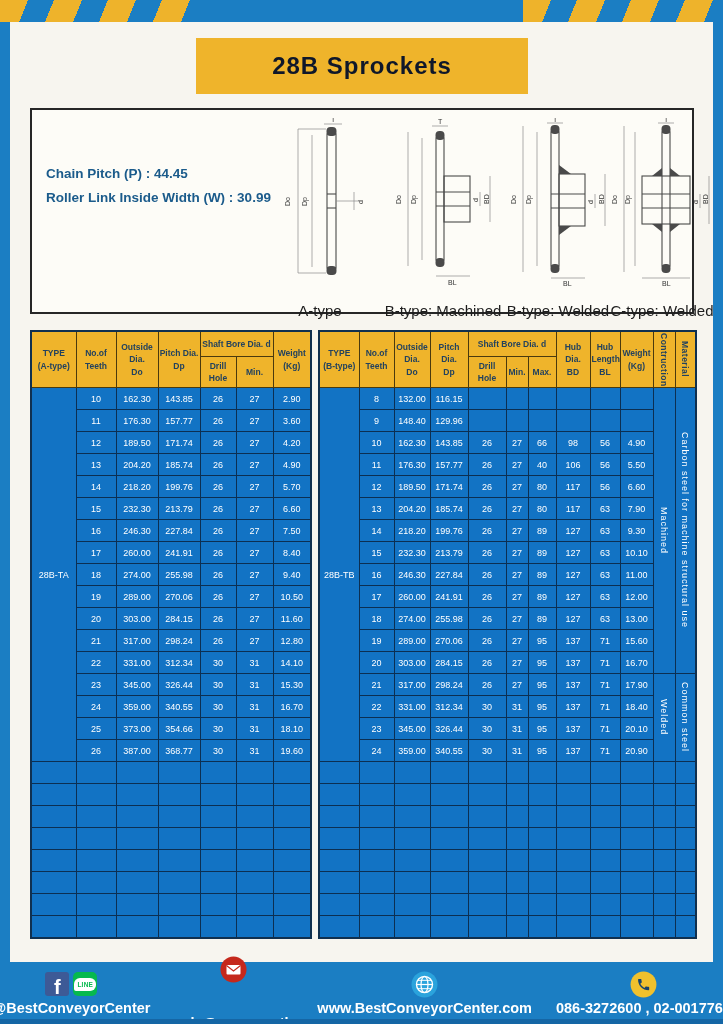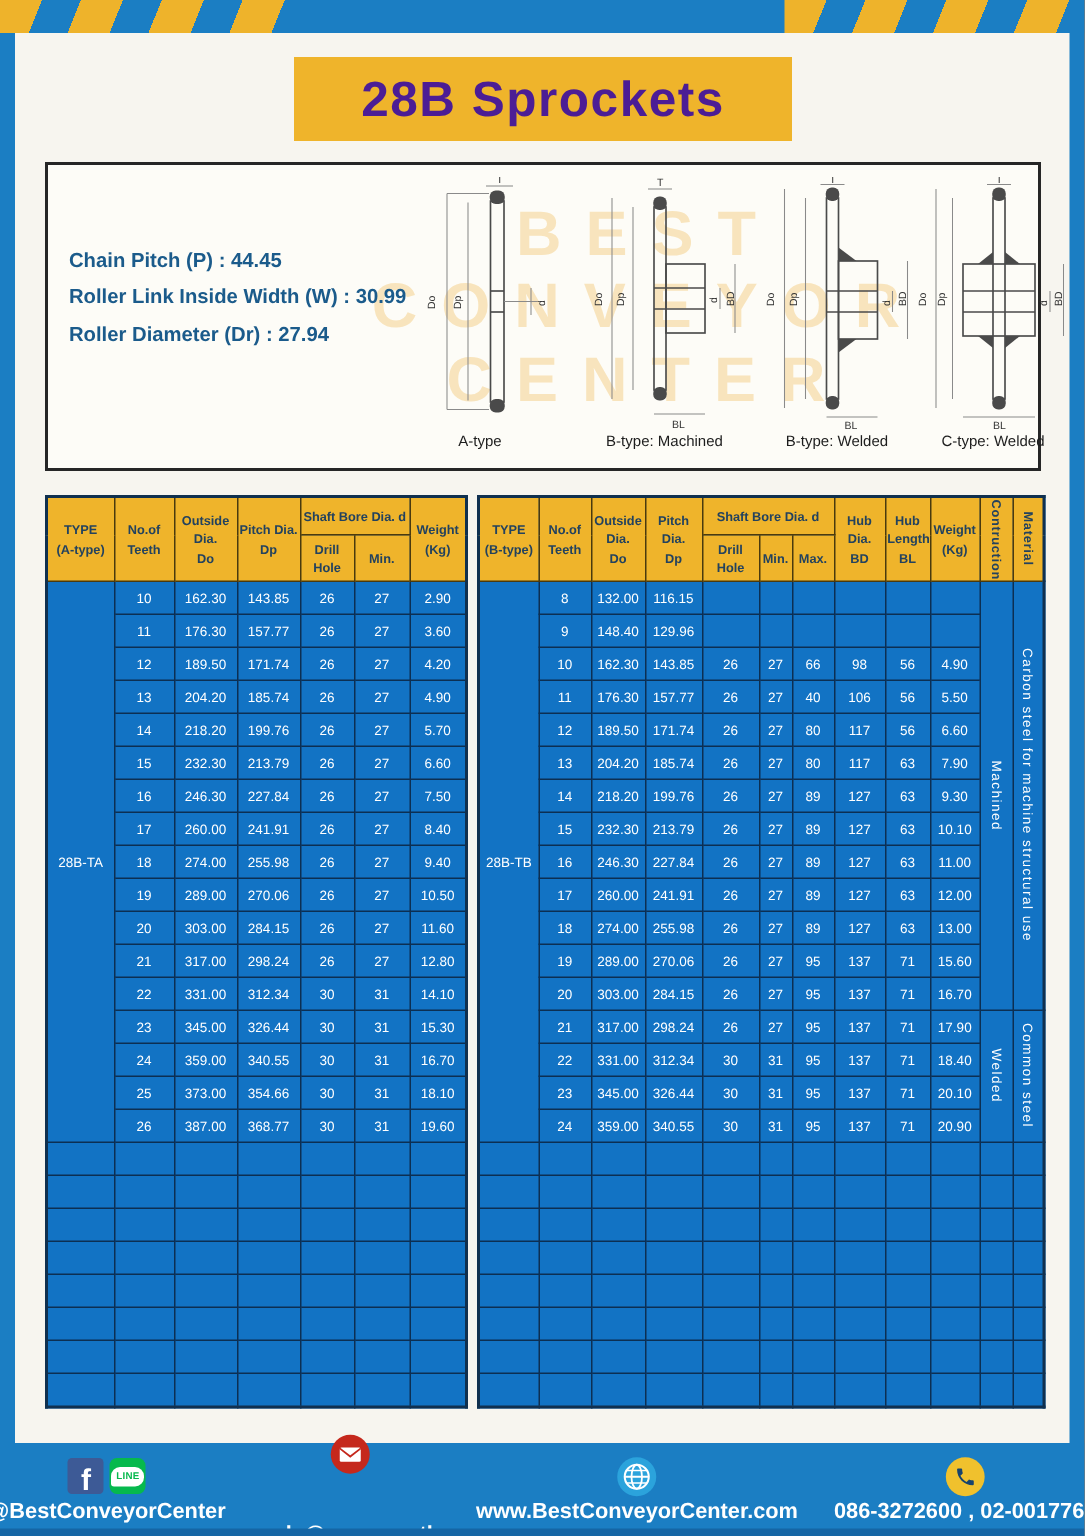--- a/index.html
+++ b/index.html
@@ -9,30 +9,30 @@
   .top-band{position:absolute;top:0;left:0;right:0;height:22px;background:#1b7ec3;}
   .stripes{position:absolute;top:0;height:22px;
            background:repeating-linear-gradient(112deg,#eeb32b 0 26px,rgba(0,0,0,0) 26px 50px);}
   .stripes.left{left:0;width:196px;}
   .stripes.right{right:0;width:200px;}
   
   .page-body{position:absolute;left:10px;top:22px;width:703px;height:940px;background:#f7f5ef;}
   
   .title-banner{position:absolute;left:186px;top:16px;width:332px;height:56px;background:#efb42b;
                 display:flex;align-items:center;justify-content:center;}
-  .title-banner h1{margin:0;font-size:33px;font-weight:bold;color:#4c1d95;letter-spacing:1px;text-align:center;}
+  .title-banner h1{margin:0;font-size:24px;font-weight:bold;color:#0f172a;letter-spacing:1px;text-align:center;}
   
   .diagram-panel{position:absolute;left:20px;top:86px;width:660px;height:202px;background:#fdfcf7;
                  border:2px solid #262626;}
   .watermark{position:absolute;left:140px;top:22px;width:520px;text-align:center;pointer-events:none;
              color:#f0b649;opacity:.33;font-weight:bold;font-size:42px;letter-spacing:16px;line-height:1.15;}
   .specs{position:absolute;left:14px;top:52px;}
   .spec-line{font-size:13.5px;font-weight:bold;color:#1b5b8b;line-height:1.8;white-space:nowrap;}
   .diagram{position:absolute;top:8px;text-align:center;}
-  .diagram .caption{font-size:10px;color:#1d1d1d;margin-top:3px;}
+  .diagram .caption{font-size:15px;color:#1d1d1d;margin-top:16px;}
   .diagram svg{display:block;margin:0 auto;}
   .dg{stroke:#4a4a4a;fill:none;stroke-width:1.1;}
   .dgf{stroke:#4a4a4a;fill:#4a4a4a;stroke-width:0;}
   .dim{stroke:#8a8a8a;stroke-width:.7;fill:none;}
   .dimtxt{font-size:7px;fill:#333;}
   
   table.spec-table{position:absolute;border-collapse:collapse;table-layout:fixed;
                    border:2px solid #10304f;background:#1273c4;}
   table.spec-table th{background:#efb42b;color:#23425e;font-size:8.5px;font-weight:bold;
       border:1px solid #4a3a0e;padding:0 1px;white-space:pre-line;line-height:1.45;text-align:center;}
@@ -69,30 +69,24 @@
     <div class="stripes right"></div>
   </div>
 
   <div class="page-body">
 
     <div class="title-banner">
       <h1>28B Sprockets</h1>
     </div>
 
     <div class="diagram-panel">
-      <div class="watermark">
-        <div>BEST</div>
-        <div>CONVEYOR</div>
-        <div>CENTER</div>
-      </div>
 
       <div class="specs">
         <div class="spec-line">Chain Pitch (P)  : 44.45</div>
         <div class="spec-line">Roller Link Inside Width (W)  : 30.99</div>
-        <div class="spec-line">Roller Diameter (Dr)  : 27.94</div>
       </div>
 
       <div class="diagram" style="left:235px;width:106px;">
         <svg width="100" height="168" viewBox="0 0 100 168">
           <line class="dim" x1="54" y1="6" x2="72" y2="6"></line>
           <text class="dimtxt" x="61" y="4">T</text>
           <rect class="dg" x="57" y="16" width="9" height="134"></rect>
           <rect class="dgf" x="56.5" y="9" width="10" height="9" rx="4"></rect>
           <rect class="dgf" x="56.5" y="148" width="10" height="9" rx="4"></rect>
           <line class="dg" x1="57" y1="76" x2="66" y2="76"></line>

